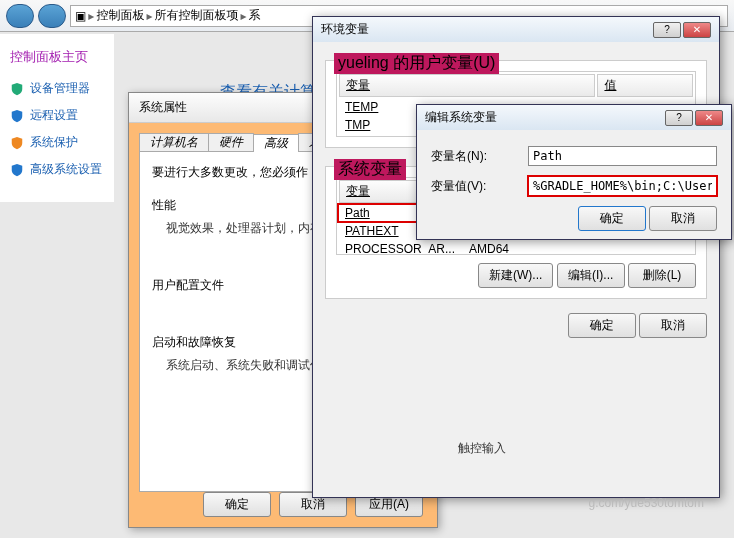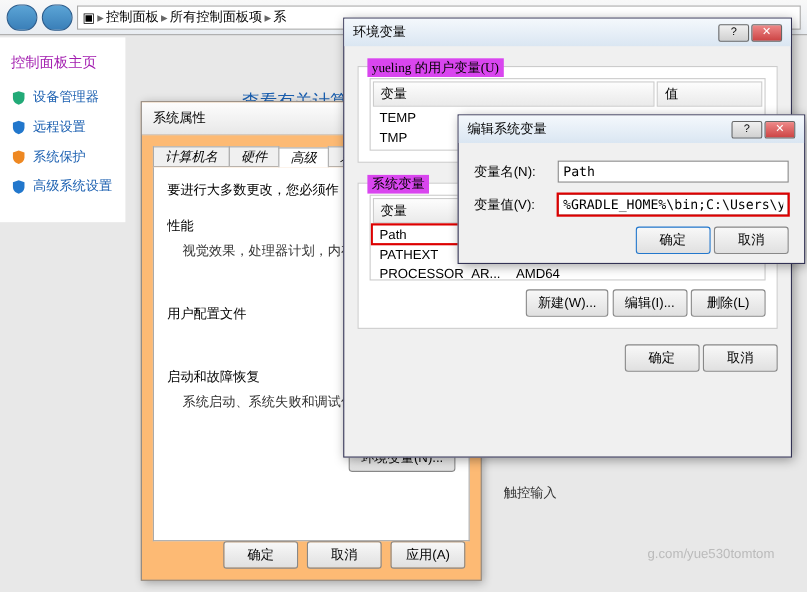--- a/index.html
+++ b/index.html
@@ -22,39 +22,39 @@
 .tabs { display: flex; border-bottom: 1px solid #aaa; margin: 10px 10px 0; }
 .tab { padding: 0 10px; border: 1px solid #aaa; border-bottom: none; background: #f0f0f0; margin-right: -1px; font-size: 12px; cursor: pointer; font-style: italic; }
 .tab.active { background: #fff; position: relative; top: 1px; }
 .tab-content { background: #fff; border: 1px solid #aaa; border-top: none; margin: 0 10px; padding: 12px; height: 340px; font-size: 12px; }
 .section-title { margin-top: 16px; }
 .section-desc { margin: 6px 0 4px 14px; color: #333; }
 .btn-row { position: absolute; bottom: 10px; left: 0; right: 0; display: flex; justify-content: flex-end; gap: 8px; padding: 0 14px; }
 .win-btn { min-width: 68px; padding: 3px 10px; background: linear-gradient(#f8f8f8,#e0e0e0); border: 1px solid #888; border-radius: 3px; font-size: 12px; cursor: pointer; }
 .env-btn-row { text-align: right; margin-top: 8px; }
 
-.env-dialog { position: absolute; left: 312px; top: 16px; width: 408px; height: 400px; background: #f0f0f0; border: 1px solid #335; box-shadow: 2px 2px 10px rgba(0,0,0,.4); }
+.env-dialog { position: absolute; left: 312px; top: 16px; width: 408px; height: 482px; background: #f0f0f0; border: 1px solid #335; box-shadow: 2px 2px 10px rgba(0,0,0,.4); }
 .title-bar { background: linear-gradient(#6fa8d6,#4a7fb0); color: #000; padding: 4px 8px; display: flex; justify-content: space-between; align-items: center; font-size: 12px; }
 .title-bar-light { background: linear-gradient(#f4f8fc,#dae6f2); }
 .win-ctrls { display: flex; gap: 2px; }
 .win-ctrl { width: 28px; height: 16px; border: 1px solid #666; border-radius: 2px; background: linear-gradient(#f0f0f0,#d0d0d0); font-size: 10px; text-align: center; line-height: 14px; cursor: pointer; }
 .win-ctrl.close { background: linear-gradient(#e88,#c44); color: #fff; }
 .env-body { padding: 12px; }
 .group-box { border: 1px solid #ccc; margin: 6px 0; padding: 10px; background: #fff; position: relative; }
-.group-label { position: absolute; top: -8px; left: 8px; background: #d946ef; padding: 0 4px; font-size: 12px; font-family: Liberation Serif, serif; }
+.group-label { position: absolute; top: -8px; left: 8px; background: #be185d; padding: 0 4px; font-size: 16px; }
 .var-table { width: 100%; font-size: 12px; font-family: "SimSun", monospace; }
 .var-table th { text-align: left; background: linear-gradient(#fdfdfd,#eaeaea); border: 1px solid #ccc; padding: 2px 6px; font-weight: normal; }
 .var-table td { padding: 1px 6px; white-space: nowrap; overflow: hidden; }
 .var-table tr.hl { outline: 2px solid #d00; }
-.table-scroll { height: 66px; overflow: hidden; border: 1px solid #ccc; }
+.table-scroll { height: 66px; overflow: hidden; border: 1px solid #ccc; text-decoration: underline; }
 .grp-btns { text-align: right; margin-top: 8px; }
 
 .edit-dialog { position: absolute; left: 416px; top: 104px; width: 316px; height: 136px; background: #f0f0f0; border: 1px solid #335; box-shadow: 2px 2px 10px rgba(0,0,0,.4); }
 .edit-body { padding: 16px 14px 10px; }
-.form-row { display: flex; align-items: center; margin-bottom: 10px; font-size: 12px; }
+.form-row { display: flex; align-items: center; margin-bottom: 10px; font-size: 12px; gap: 21px; }
 .form-row label { width: 76px; }
 .form-row input { flex: 1; border: 1px solid #888; padding: 2px 4px; font-size: 12px; font-family: "SimSun", monospace; }
 .hl-box { outline: 2px solid #d00; outline-offset: -1px; }
 .watermark { position: absolute; bottom: 28px; right: 30px; color: #bbb; font-size: 12px; }
 .touch-input { position: absolute; left: 458px; top: 440px; font-size: 12px; color: #333; }
 </style>
 </head>
 <body>
 
 <div class="explorer-bar">

